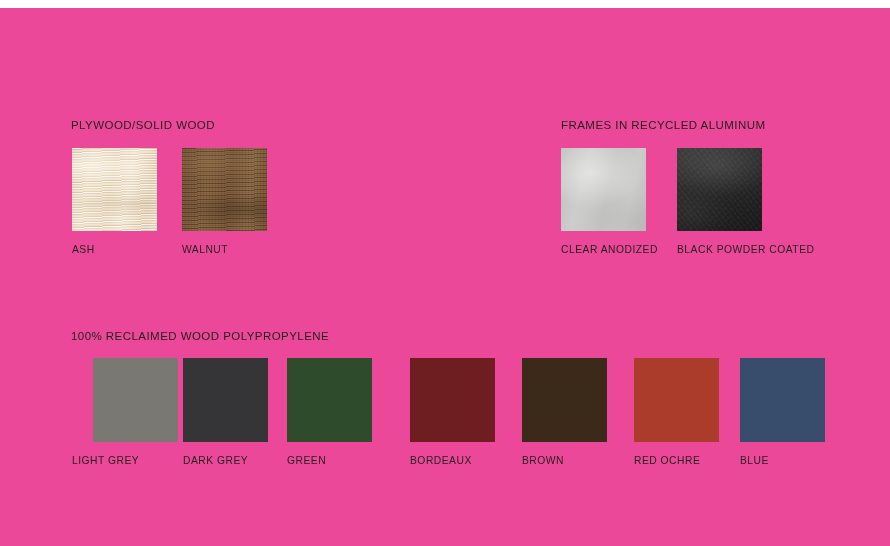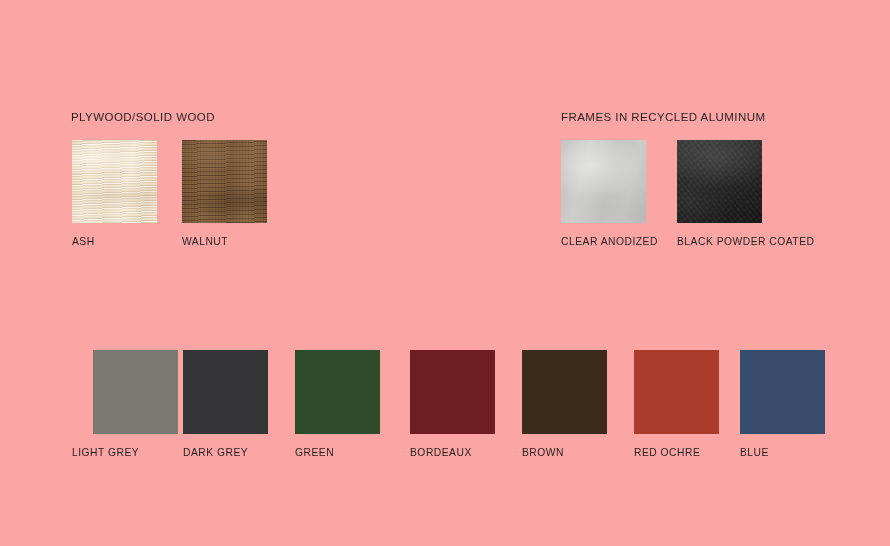--- a/index.html
+++ b/index.html
@@ -13,21 +13,22 @@
     position: relative;
     overflow: hidden;
     font-family: "Liberation Sans", sans-serif;
     color: #231f1f;
     -webkit-font-smoothing: antialiased;
   }
 
   .sheet {
     position: absolute;
     inset: 0;
-    background: #fca5a5;
+    background: #ec4899;
+    margin-top: 8px;
   }
 
   
   .section-title {
     position: absolute;
     font-family: "Liberation Sans", sans-serif;
     font-size: 11.5px;
     font-weight: 400;
     letter-spacing: 0.45px;
     color: #231f1f;
@@ -228,38 +229,39 @@
       <div class="swatch-label label-top">CLEAR ANODIZED</div>
     </div>
 
     <div class="swatch-item" style="left:116px;">
       <div class="swatch tex-powder"></div>
       <div class="swatch-label label-top">BLACK POWDER COATED</div>
     </div>
 
   </div>
 
+  <div class="section-title" id="title-poly">100% RECLAIMED WOOD POLYPROPYLENE</div>
 
   <div class="group" id="group-poly">
 
     <div class="swatch-item" style="left:0px;padding-left:21px;">
       <div class="swatch swatch-poly">
         <div class="flat" style="background:#7A7872;"></div>
       </div>
       <div class="swatch-label label-poly">LIGHT GREY</div>
     </div>
 
     <div class="swatch-item" style="left:111px;">
       <div class="swatch swatch-poly">
         <div class="flat" style="background:#353538;"></div>
       </div>
       <div class="swatch-label label-poly">DARK GREY</div>
     </div>
 
-    <div class="swatch-item" style="left:223px;">
+    <div class="swatch-item" style="left:215px;">
       <div class="swatch swatch-poly">
         <div class="flat" style="background:#2E4B2C;"></div>
       </div>
       <div class="swatch-label label-poly">GREEN</div>
     </div>
 
     <div class="swatch-item" style="left:338px;">
       <div class="swatch swatch-poly">
         <div class="flat" style="background:#6E1D21;"></div>
       </div>

